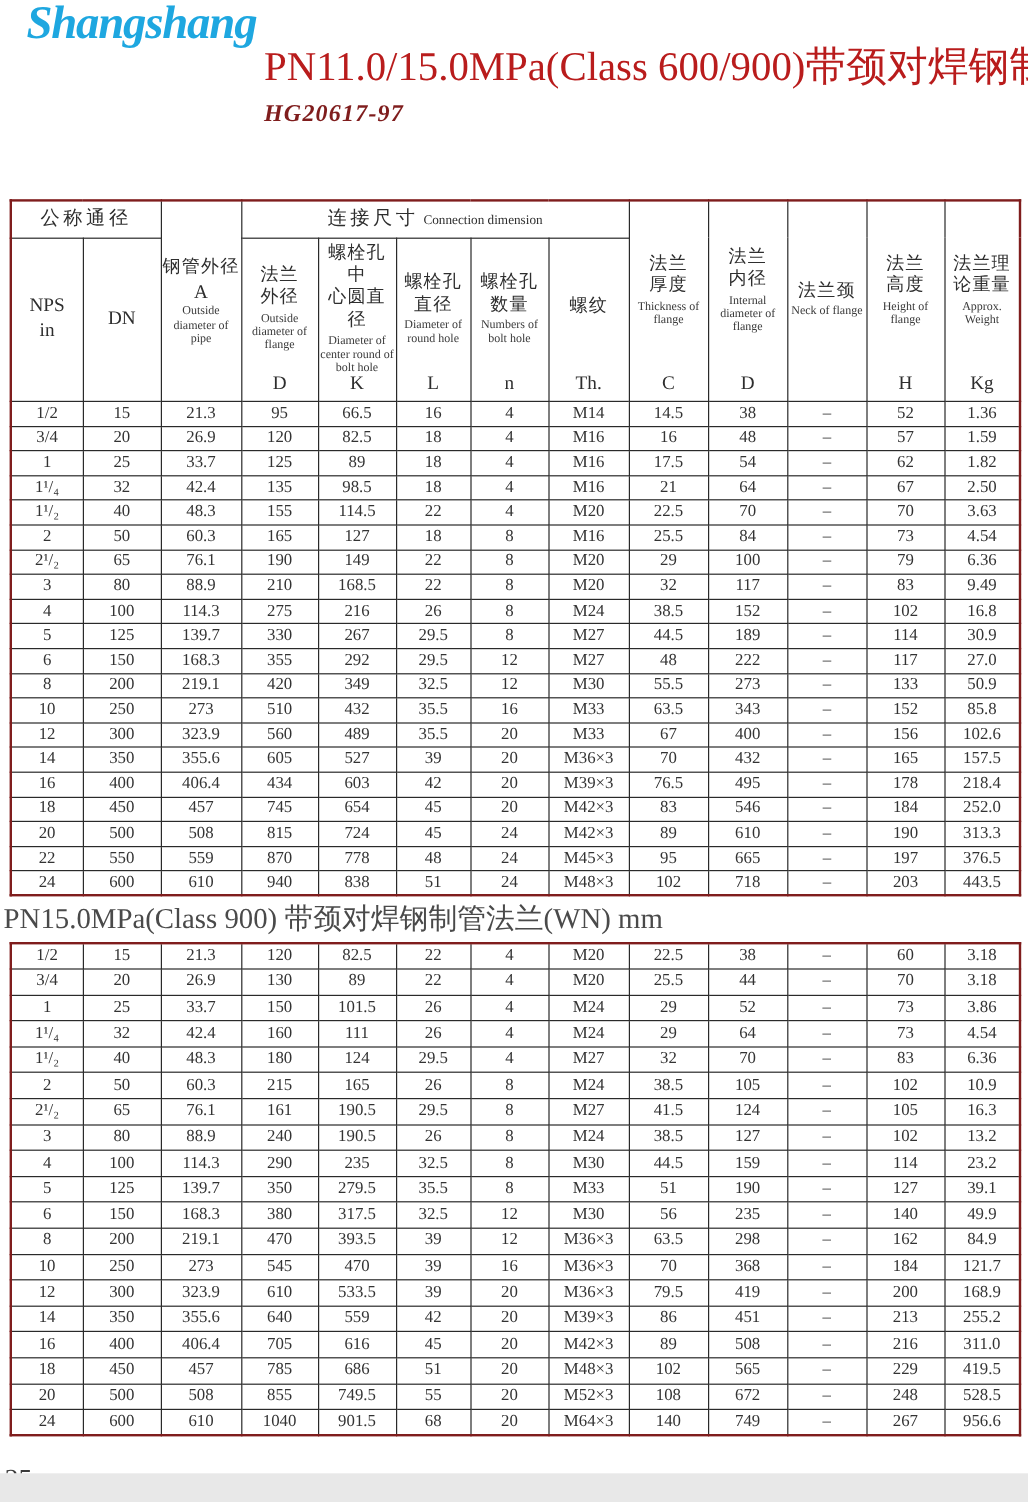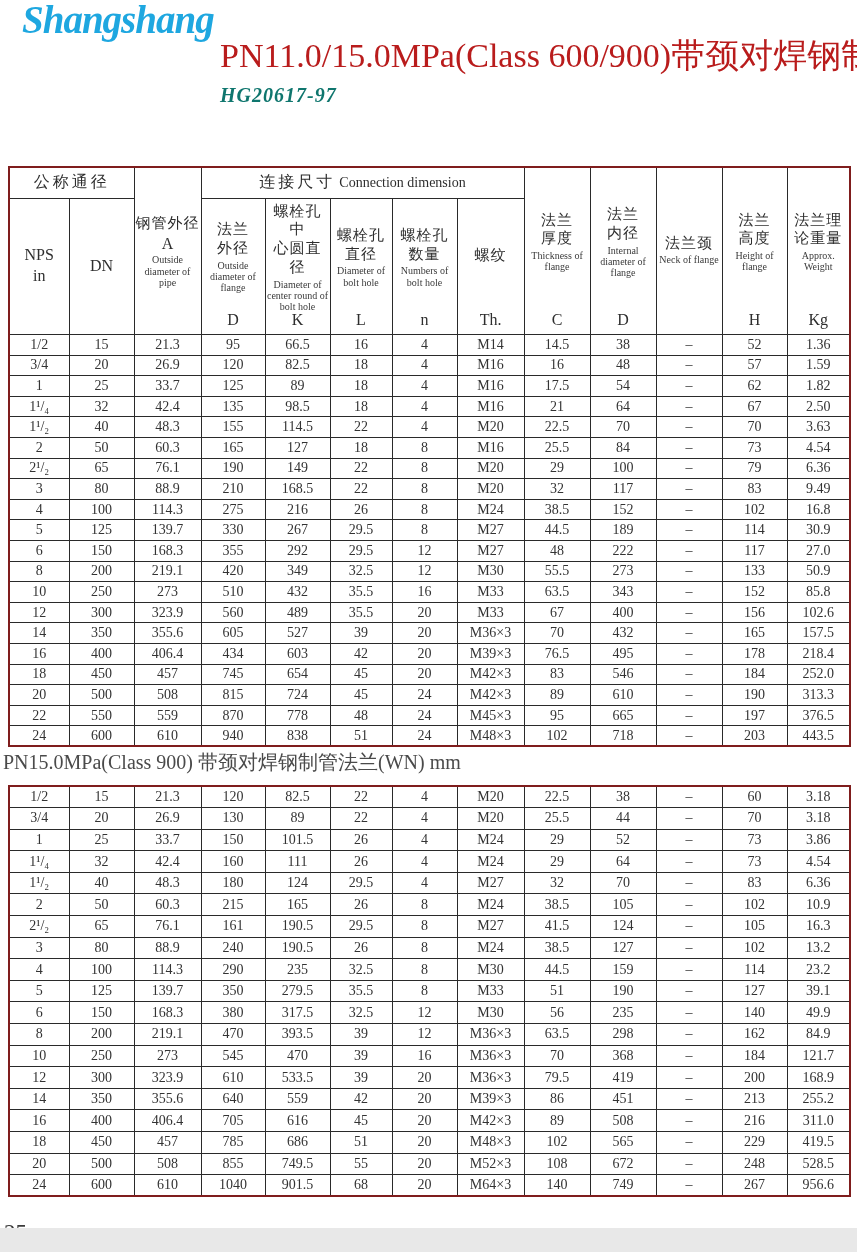--- a/index.html
+++ b/index.html
@@ -33,44 +33,44 @@
   .t2 { top:785px; }
   .dtable th, .dtable td {
     border:1px solid #2a2a2a; text-align:center; vertical-align:middle;
     font-weight:normal; padding:0; overflow:hidden;
   }
   .dtable td { font-size:14px; color:#333; height:20.6px; line-height:1; }
   .t2 td { height:21.6px; }
   .hrow1 th { height:31px; }
   .hrow2 th { height:104px; }
   .hz1 { font-size:16px; letter-spacing:3px; }
-  .he2 { font-size:14px; letter-spacing:0px; margin-left:4px; }
+  .he2 { font-size:11px; letter-spacing:0px; margin-left:4px; }
   .hstack { display:flex; flex-direction:column; align-items:center; height:100%; padding:3px 1px; }
   .hz  { font-size:15px; line-height:1.25; white-space:pre-line; letter-spacing:1px; margin-top:auto; }
   .he  { font-size:10px; line-height:1.12; color:#3a3a3a; margin-top:2px; }
   .hl  { font-size:16px; margin-top:auto; margin-bottom:3px; line-height:1; }
   .hl-mid { font-size:16px; margin-top:2px; margin-bottom:0; line-height:1.1; }
   .nps { font-size:16px; white-space:pre-line; line-height:1.3; }
   
-  .section2 { position:absolute; left:3px; top:749px; font-size:20px; color:#4a4a4a; }
+  .section2 { position:absolute; left:3px; top:749px; font-size:24px; color:#4a4a4a; }
   .pageno { position:absolute; left:4px; top:1220px; font-size:23px; color:#3a3a3a; }
 </style>
 </head>
 <body>
 
 <div class="page">
 
   <div class="logo">
     <div class="brand" style="color: rgb(30, 167, 224);">Shangshang</div>
   </div>
 
   <div class="titlebar">
     <div class="title-line1">PN11.0/15.0MPa(Class 600/900)带颈对焊钢制管法兰  mm</div>
     <div class="title-line2">
-      <span class="std-no" style="color: #0f766e;">HG20617-97</span>
+      <span class="std-no" style="color: #7f1d1d;">HG20617-97</span>
     </div>
   </div>
 
   <table class="dtable t1">
     <colgroup>
       <col style="width:60px">
         <col style="width:65px">
         <col style="width:67px">
       <col style="width:64px">
         <col style="width:65px">
@@ -154,21 +154,21 @@
               <span class="hz">螺栓孔中
 心圆直径</span>
               <span class="he">Diameter of center round of bolt hole</span>
               <span class="hl">K</span>
             </div>
         </th>
         <th>
           <div class="hstack">
               <span class="hz">螺栓孔
 直径</span>
-              <span class="he">Diameter of bolt hole</span>
+              <span class="he">Diameter of round hole</span>
               <span class="hl">L</span>
             </div>
         </th>
         <th>
           <div class="hstack">
               <span class="hz">螺栓孔
 数量</span>
               <span class="he">Numbers of bolt hole</span>
               <span class="hl">n</span>
             </div>

